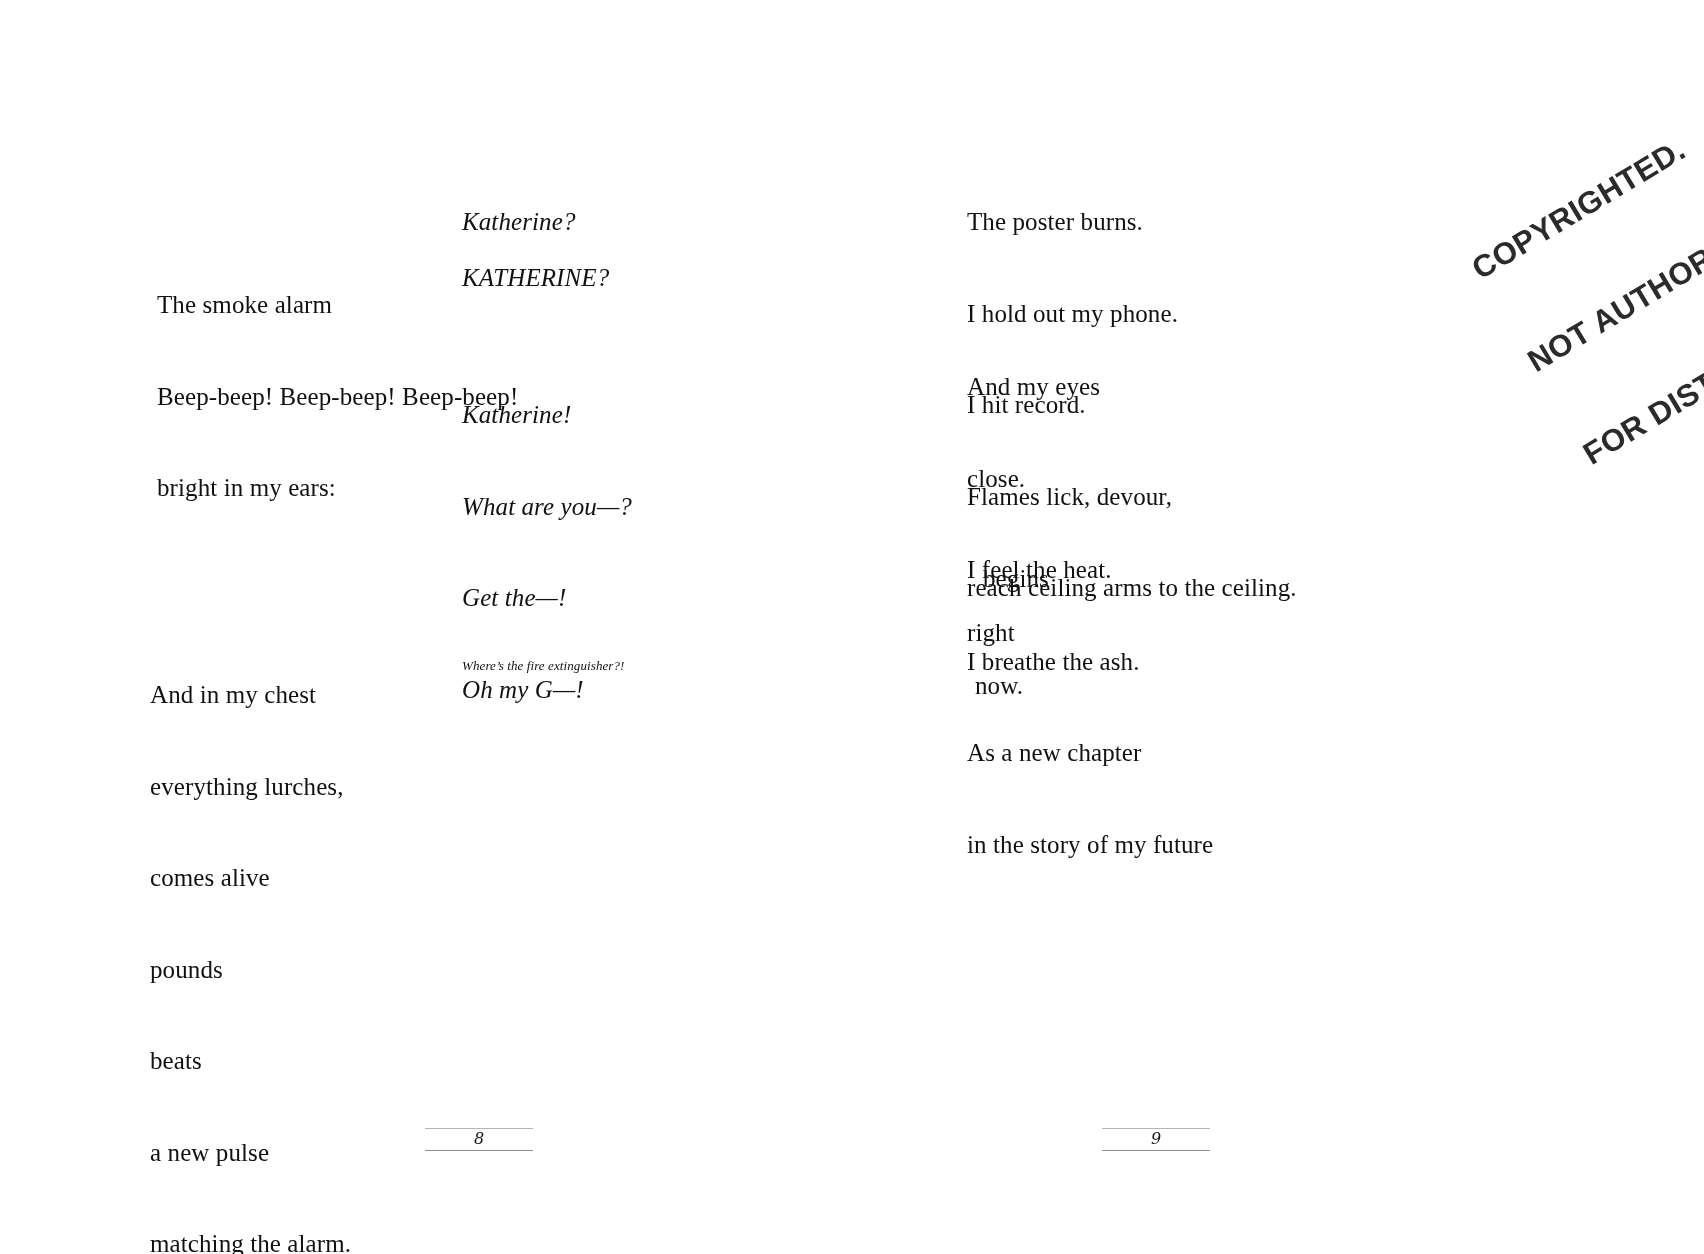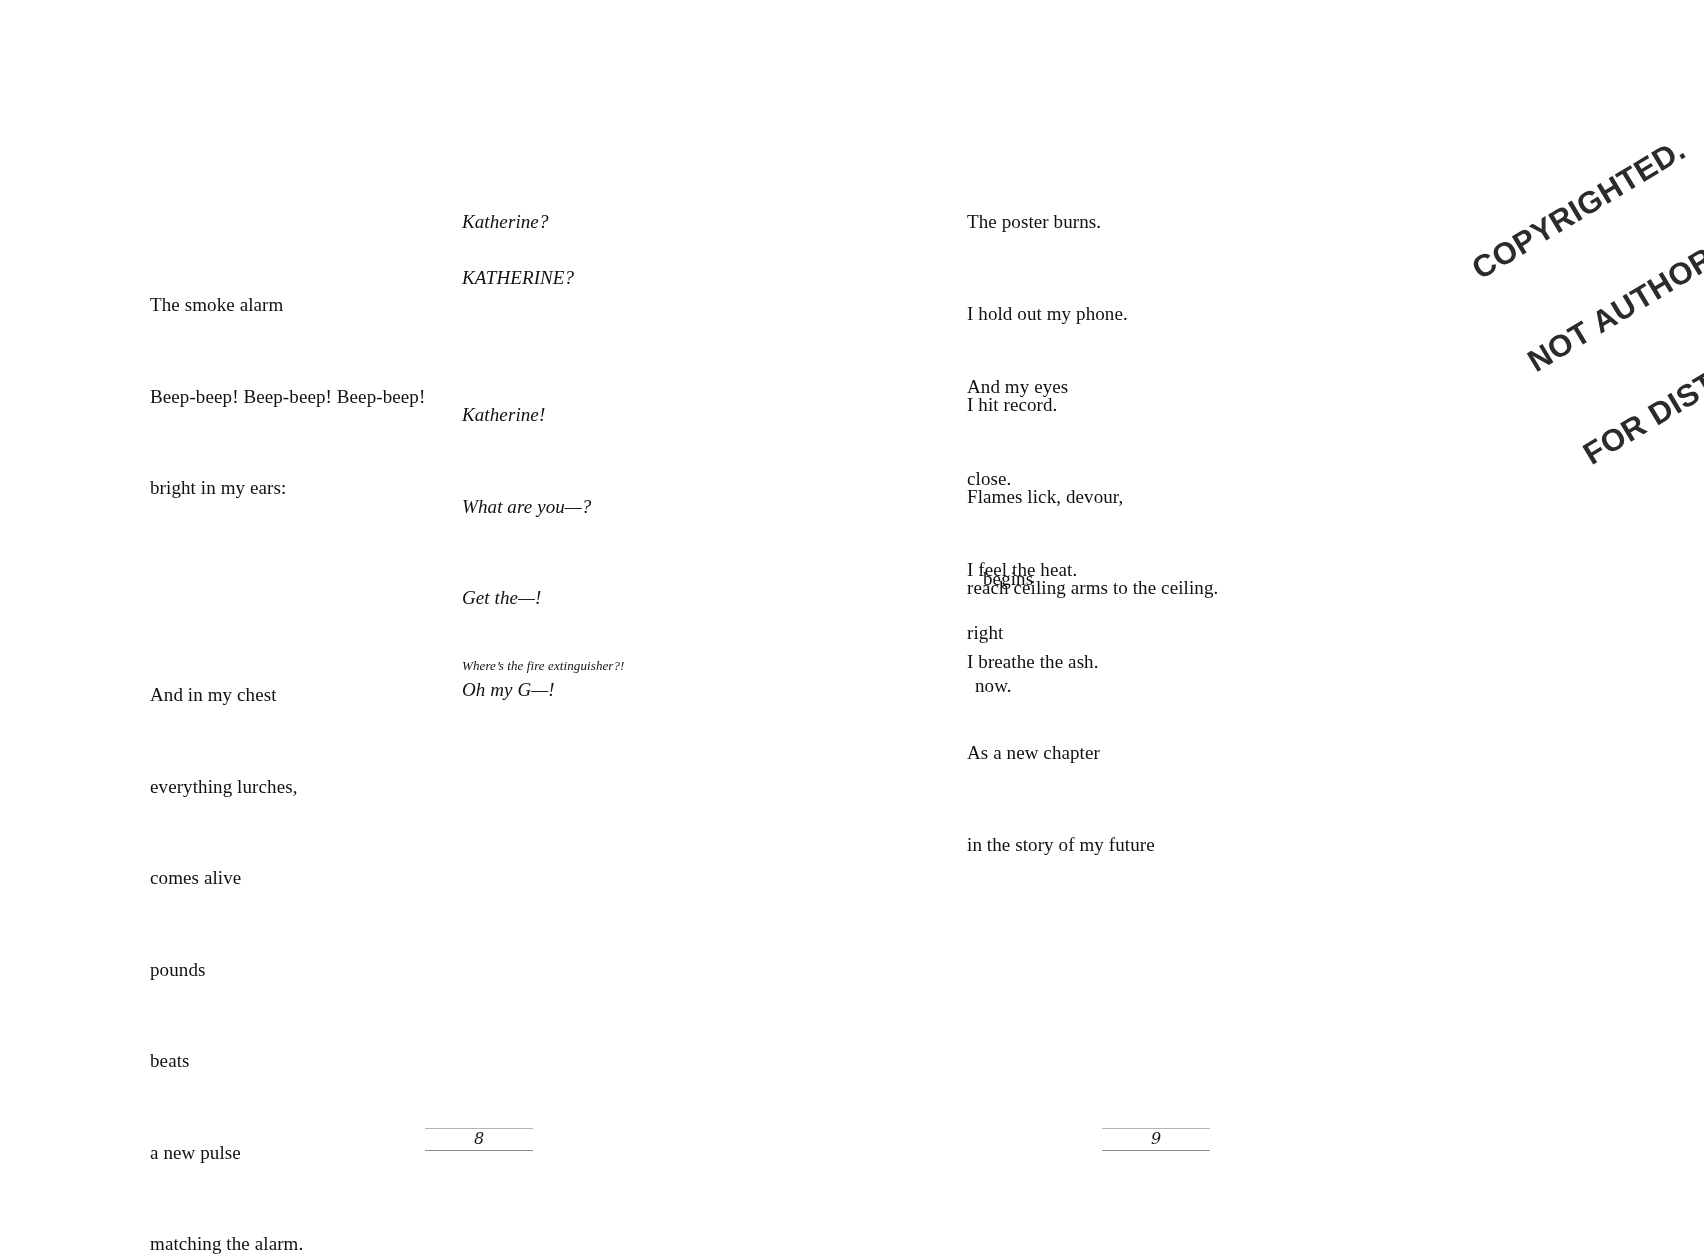--- a/index.html
+++ b/index.html
@@ -26,21 +26,21 @@
     position: absolute;
     top: 0;
     height: 1254px;
   }
   .page-left  { left: 0;    width: 852px; }
   .page-right { left: 852px; width: 852px; }
 
   
   .block {
     position: absolute;
-    font-size: 19px;
+    font-size: 25px;
     line-height: 30.5px;
     letter-spacing: 0.1px;
     white-space: pre;
   }
   .block .line { display: block; }
   .speech {
     font-style: italic;
   }
   .shout {
     font-style: italic;
@@ -115,21 +115,21 @@
       <span class="line">What are you—?</span>
       <span class="line">Get the—!</span>
       <span class="line">Oh my G—!</span>
     </div>
 
     <div class="block speech lp-voice" style="top:590px; font-size:13px;">
       <span class="line">Where’s the fire extinguisher?!</span>
     </div>
 
 
-    <div class="block lp-narr" style="top:229px;">
+    <div class="block lp-narr" style="top:229px;margin-left:7px;">
       <span class="line">The smoke alarm</span>
       <span class="line">Beep-beep! Beep-beep! Beep-beep!</span>
       <span class="line">bright in my ears:</span>
     </div>
 
 
     <div class="block lp-narr" style="top:619px;">
       <span class="line">And in my chest</span>
       <span class="line">everything lurches,</span>
       <span class="line">comes alive</span>

